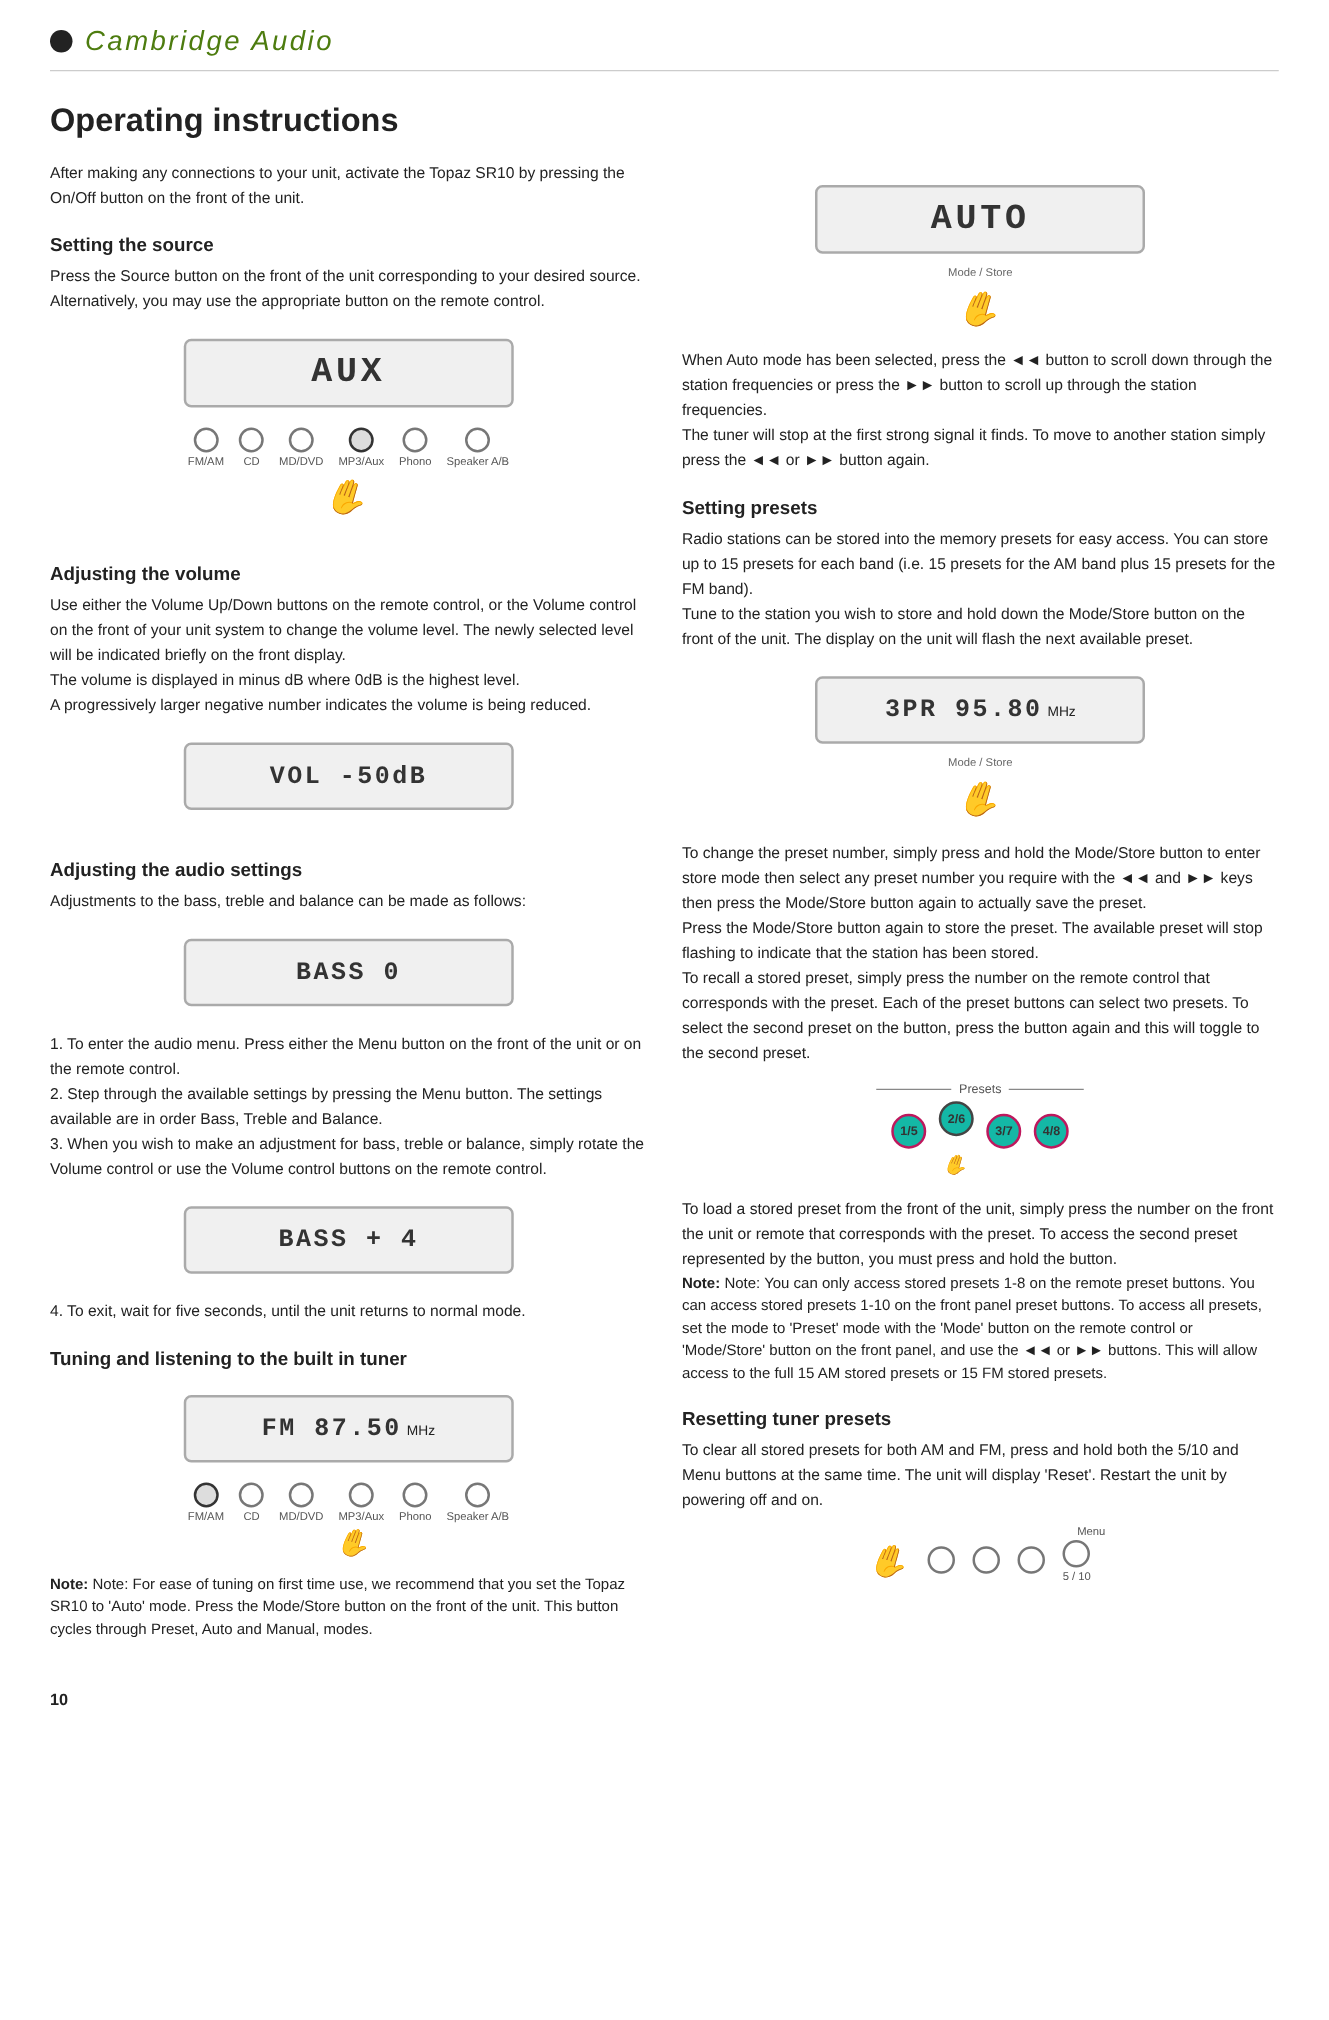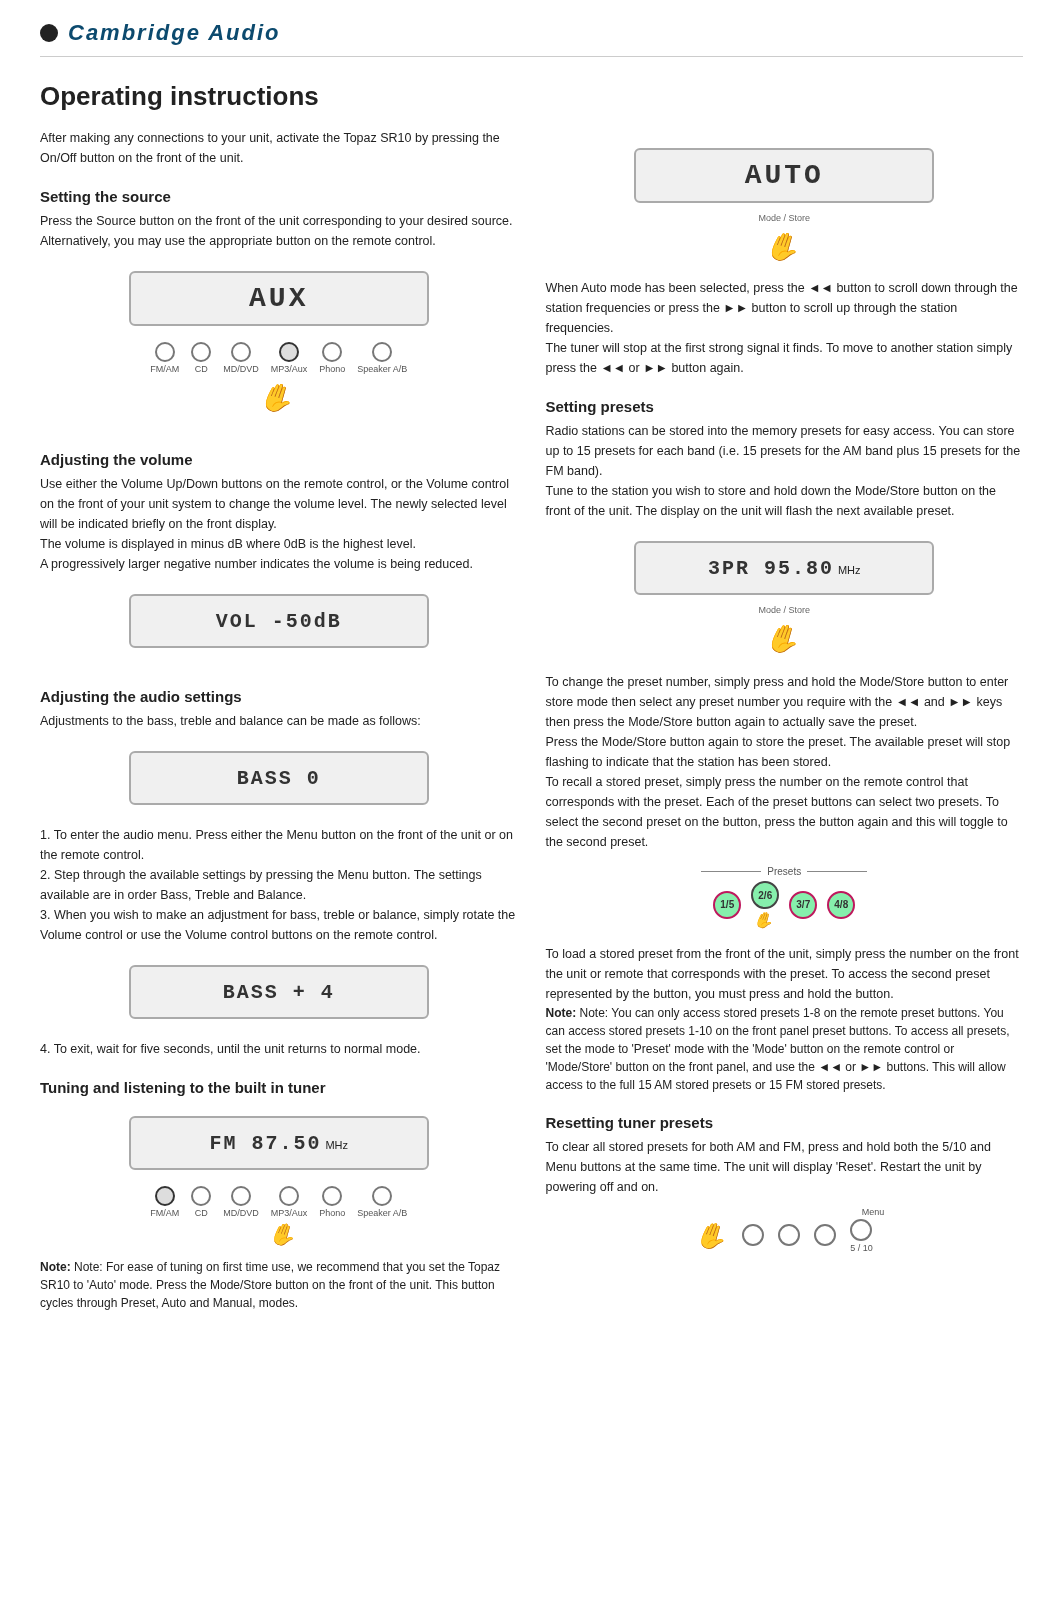--- a/index.html
+++ b/index.html
@@ -23,23 +23,23 @@
     }
     .logo-circle {
       width: 18px; height: 18px;
       background: #222;
       border-radius: 50%;
       margin-right: 10px;
       flex-shrink: 0;
     }
     .logo-text {
       font-size: 22px;
-      font-weight: 700;
+      font-weight: 400;
       letter-spacing: 2px;
-      color: #0c4a6e;
+      color: #4d7c0f;
       font-style: italic;
     }
 
     
     .page-title {
       font-size: 26px;
       font-weight: bold;
       margin-bottom: 16px;
       margin-top: 10px;
     }
@@ -79,21 +79,21 @@
     .display-box {
       border: 2px solid #aaa;
       border-radius: 6px;
       background: #f0f0f0;
       padding: 10px 16px;
       margin: 10px auto;
       text-align: center;
       display: flex;
       align-items: center;
       justify-content: center;
-      width: 300px;
+      width: 264px;
       min-height: 54px;
     }
     .display-text {
       font-family: 'Courier New', monospace;
       font-size: 28px;
       font-weight: bold;
       letter-spacing: 3px;
       color: #333;
     }
     .display-text-small {
@@ -192,22 +192,22 @@
     .preset-btn .preset-circle {
       width: 28px; height: 28px;
       border: 2px solid #be185d;
       border-radius: 50%;
       display: flex;
       align-items: center;
       justify-content: center;
       font-size: 10px;
       font-weight: bold;
       color: #333;
-      background: #86efac;
-      margin-bottom: 2px;
+      background: #14b8a6;
+      margin-bottom: 14px;
     }
     .preset-btn .preset-circle.has-knob {
       border-color: #444;
     }
     .bottom-btn-group {
       display: flex;
       flex-direction: column;
       align-items: center;
       font-size: 9px;
     }
@@ -377,20 +377,21 @@
           <span class="knob-icon" style="font-size:22px;">✋</span>
         </div>
       </div>
 
       <p class="section-body note">
         <strong>Note:</strong>
         <span>Note: For ease of tuning on first time use, we recommend that you set the Topaz SR10 to 'Auto' mode. Press the Mode/Store button on the front of the unit. This button cycles through Preset, Auto and Manual, modes.</span>
       </p>
     </div>
 
+    <div class="page-number">10</div>
   </div>
 
   <div class="right-col">
 
     <div class="display-with-label" style="margin-top:10px; margin-bottom:8px;">
       <div class="display-box">
         <span class="display-text">AUTO</span>
       </div>
       <div class="mode-store-label">Mode / Store</div>
       <div class="knob-container">

